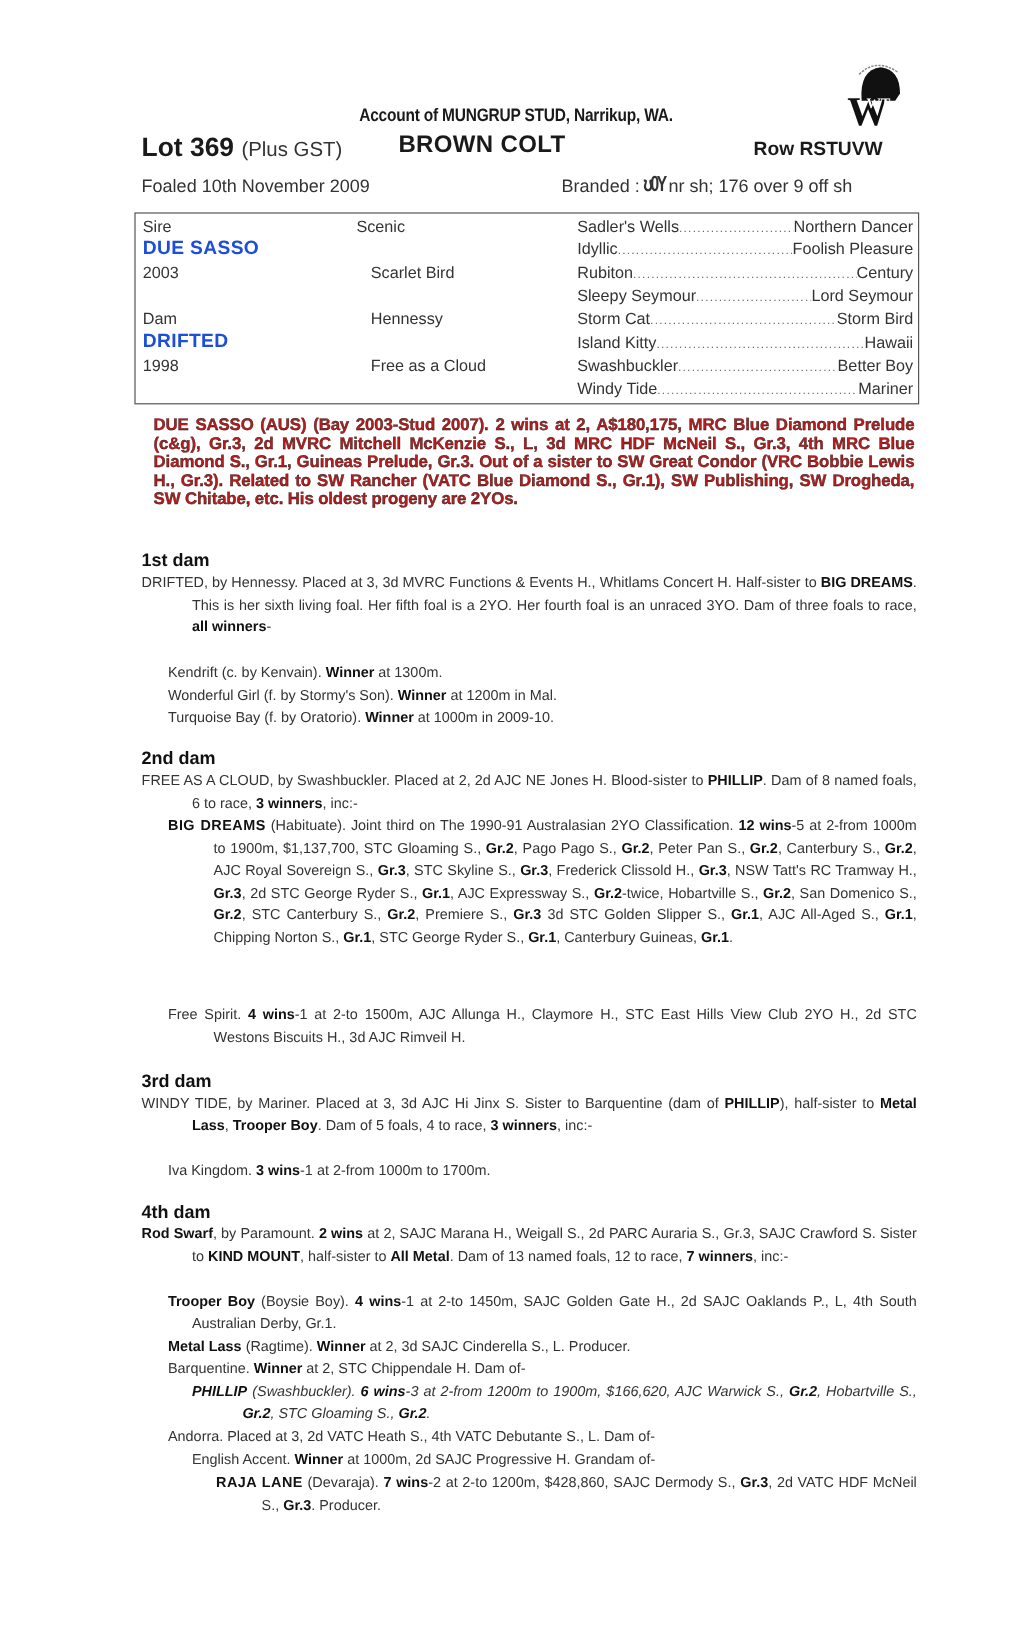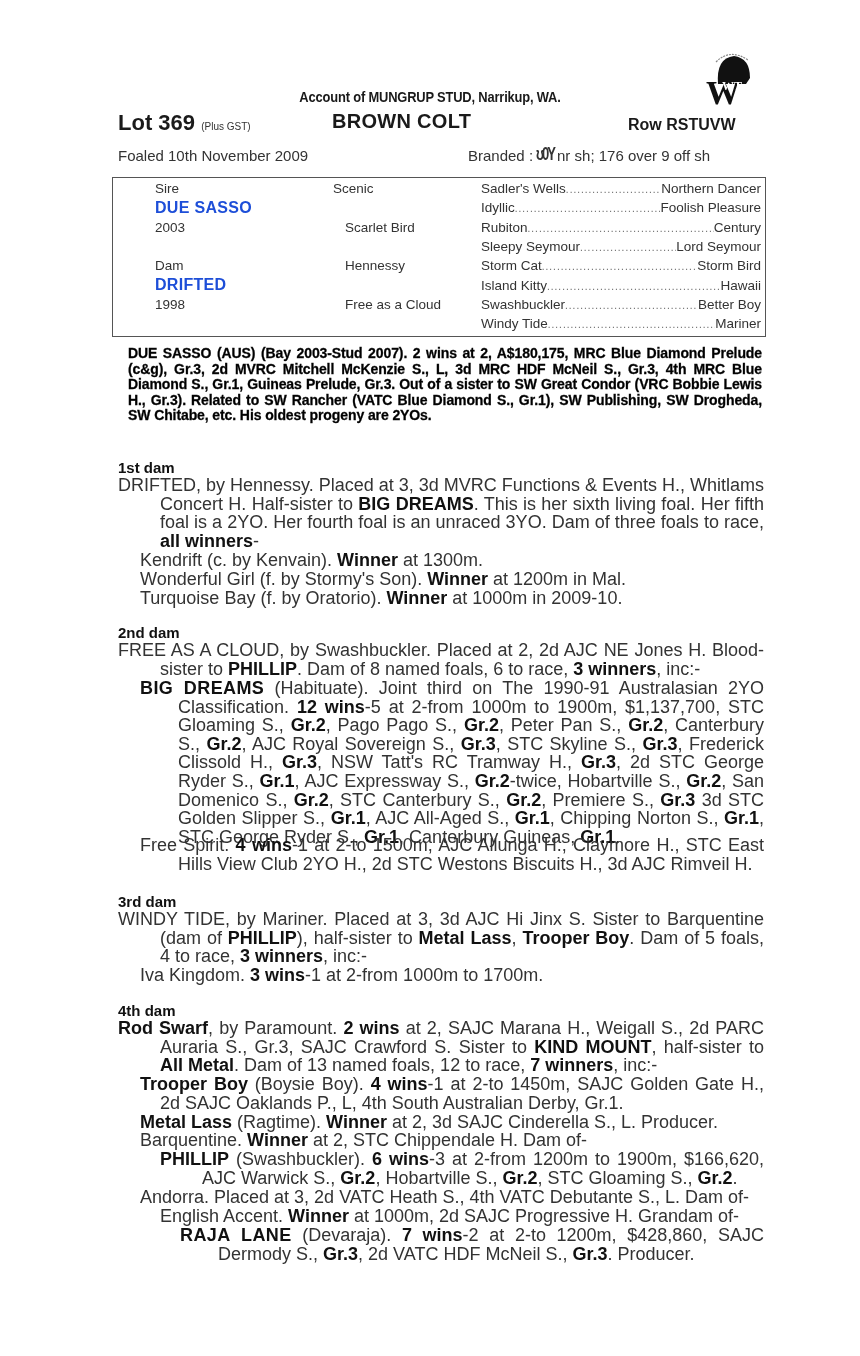--- a/index.html
+++ b/index.html
@@ -4,49 +4,49 @@
 <style>
   html, body { margin:0; padding:0; background:#ffffff; }
   body { width:860px; height:1356px; position:relative; overflow:hidden;
          font-family:"Liberation Sans", sans-serif; color:#1a1a1a; }
   .abs { position:absolute; }
   .account { left:0; width:860px; top:88px; text-align:center; font-weight:bold;
              font-size:15px; letter-spacing:-0.2px; transform:scaleX(0.86); }
   .account span { display:inline-block; }
   .logo { left:700px; top:50px; width:60px; height:56px; }
   .lot { left:118px; top:110px; font-size:22px; font-weight:bold; }
-  .lot .gst { font-size:10px; font-weight:normal; color:#333; }
+  .lot .gst { font-size:17px; font-weight:normal; color:#333; }
   .colt { left:332px; top:110px; font-size:20px; font-weight:bold; letter-spacing:0.3px; }
   .row { left:628px; top:116px; font-size:16px; font-weight:bold; }
   .foaled { left:118px; top:147px; font-size:15px; color:#333; }
   .branded { left:468px; top:147px; font-size:15px; color:#333; }
   .brand-mark { display:inline-block; font-weight:bold; font-size:13px; letter-spacing:-2px;
                 transform:scaleY(1.4); position:relative; top:-3px; margin:0 3px; }
 
   .ped { left:112px; top:177px; width:654px; height:160px; border:1.5px solid #555;
          box-sizing:border-box; }
-  .ped-cell { position:absolute; font-size:13.5px; color:#333; white-space:nowrap;margin-left:36px; }
+  .ped-cell { position:absolute; font-size:13.5px; color:#333; white-space:nowrap; }
   .ped-cell.big { font-weight:900; font-size:16px; color:#1d4ed8; letter-spacing:0.3px; }
   .ped-g3 { position:absolute; left:368px; width:280px; font-size:13.5px; color:#333;
             display:flex; white-space:nowrap; }
   .ped-g3 .dots { flex:1; overflow:hidden; letter-spacing:1px; color:#666; }
   .ped-g3 .dots::before { content:"................................................................................"; font-size:10px; }
 
   .sire-blurb { left:128px; top:346px; width:634px; font-size:14px; font-weight:900;
-                line-height:15.5px; text-align:justify; letter-spacing:-0.1px; color:#000000;
+                line-height:15.5px; text-align:justify; letter-spacing:-0.1px; color:#b91c1c;
                 -webkit-text-stroke:0.3px #111; }
 
   .section-title { position:absolute; left:118px; font-size:15px; font-weight:bold; color:#111; }
-  .para { position:absolute; width:645px; font-size:18px; line-height:18.6px; color:#333;
+  .para { position:absolute; width:645px; font-size:12px; line-height:18.6px; color:#333;
           text-align:justify; }
   .para b { color:#111; font-weight:900; }
   .l0 { left:118px; width:646px; padding-left:42px; text-indent:-42px; box-sizing:border-box; }
   .l1 { left:140px; width:624px; padding-left:38px; text-indent:-38px; box-sizing:border-box; }
   .l1b { left:140px; width:624px; padding-left:20px; text-indent:-20px; box-sizing:border-box; }
-  .l2 { left:160px; width:604px; padding-left:42px; text-indent:-42px; box-sizing:border-box; }
+  .l2 { left:160px; width:604px; padding-left:42px; text-indent:-42px; box-sizing:border-box;font-style:italic; }
   .l3 { left:180px; width:584px; padding-left:38px; text-indent:-38px; box-sizing:border-box; }
   .sp { letter-spacing:0.4px; }
 </style>
 </head>
 <body>
 
 <div class="abs account"><span>Account of MUNGRUP STUD, Narrikup, WA.</span></div>
 
 <svg class="abs logo" viewBox="0 0 60 56">
   <path d="M18 34 Q16 8 34 6 Q50 8 50 28 L46 34 Z" fill="#111"></path>

